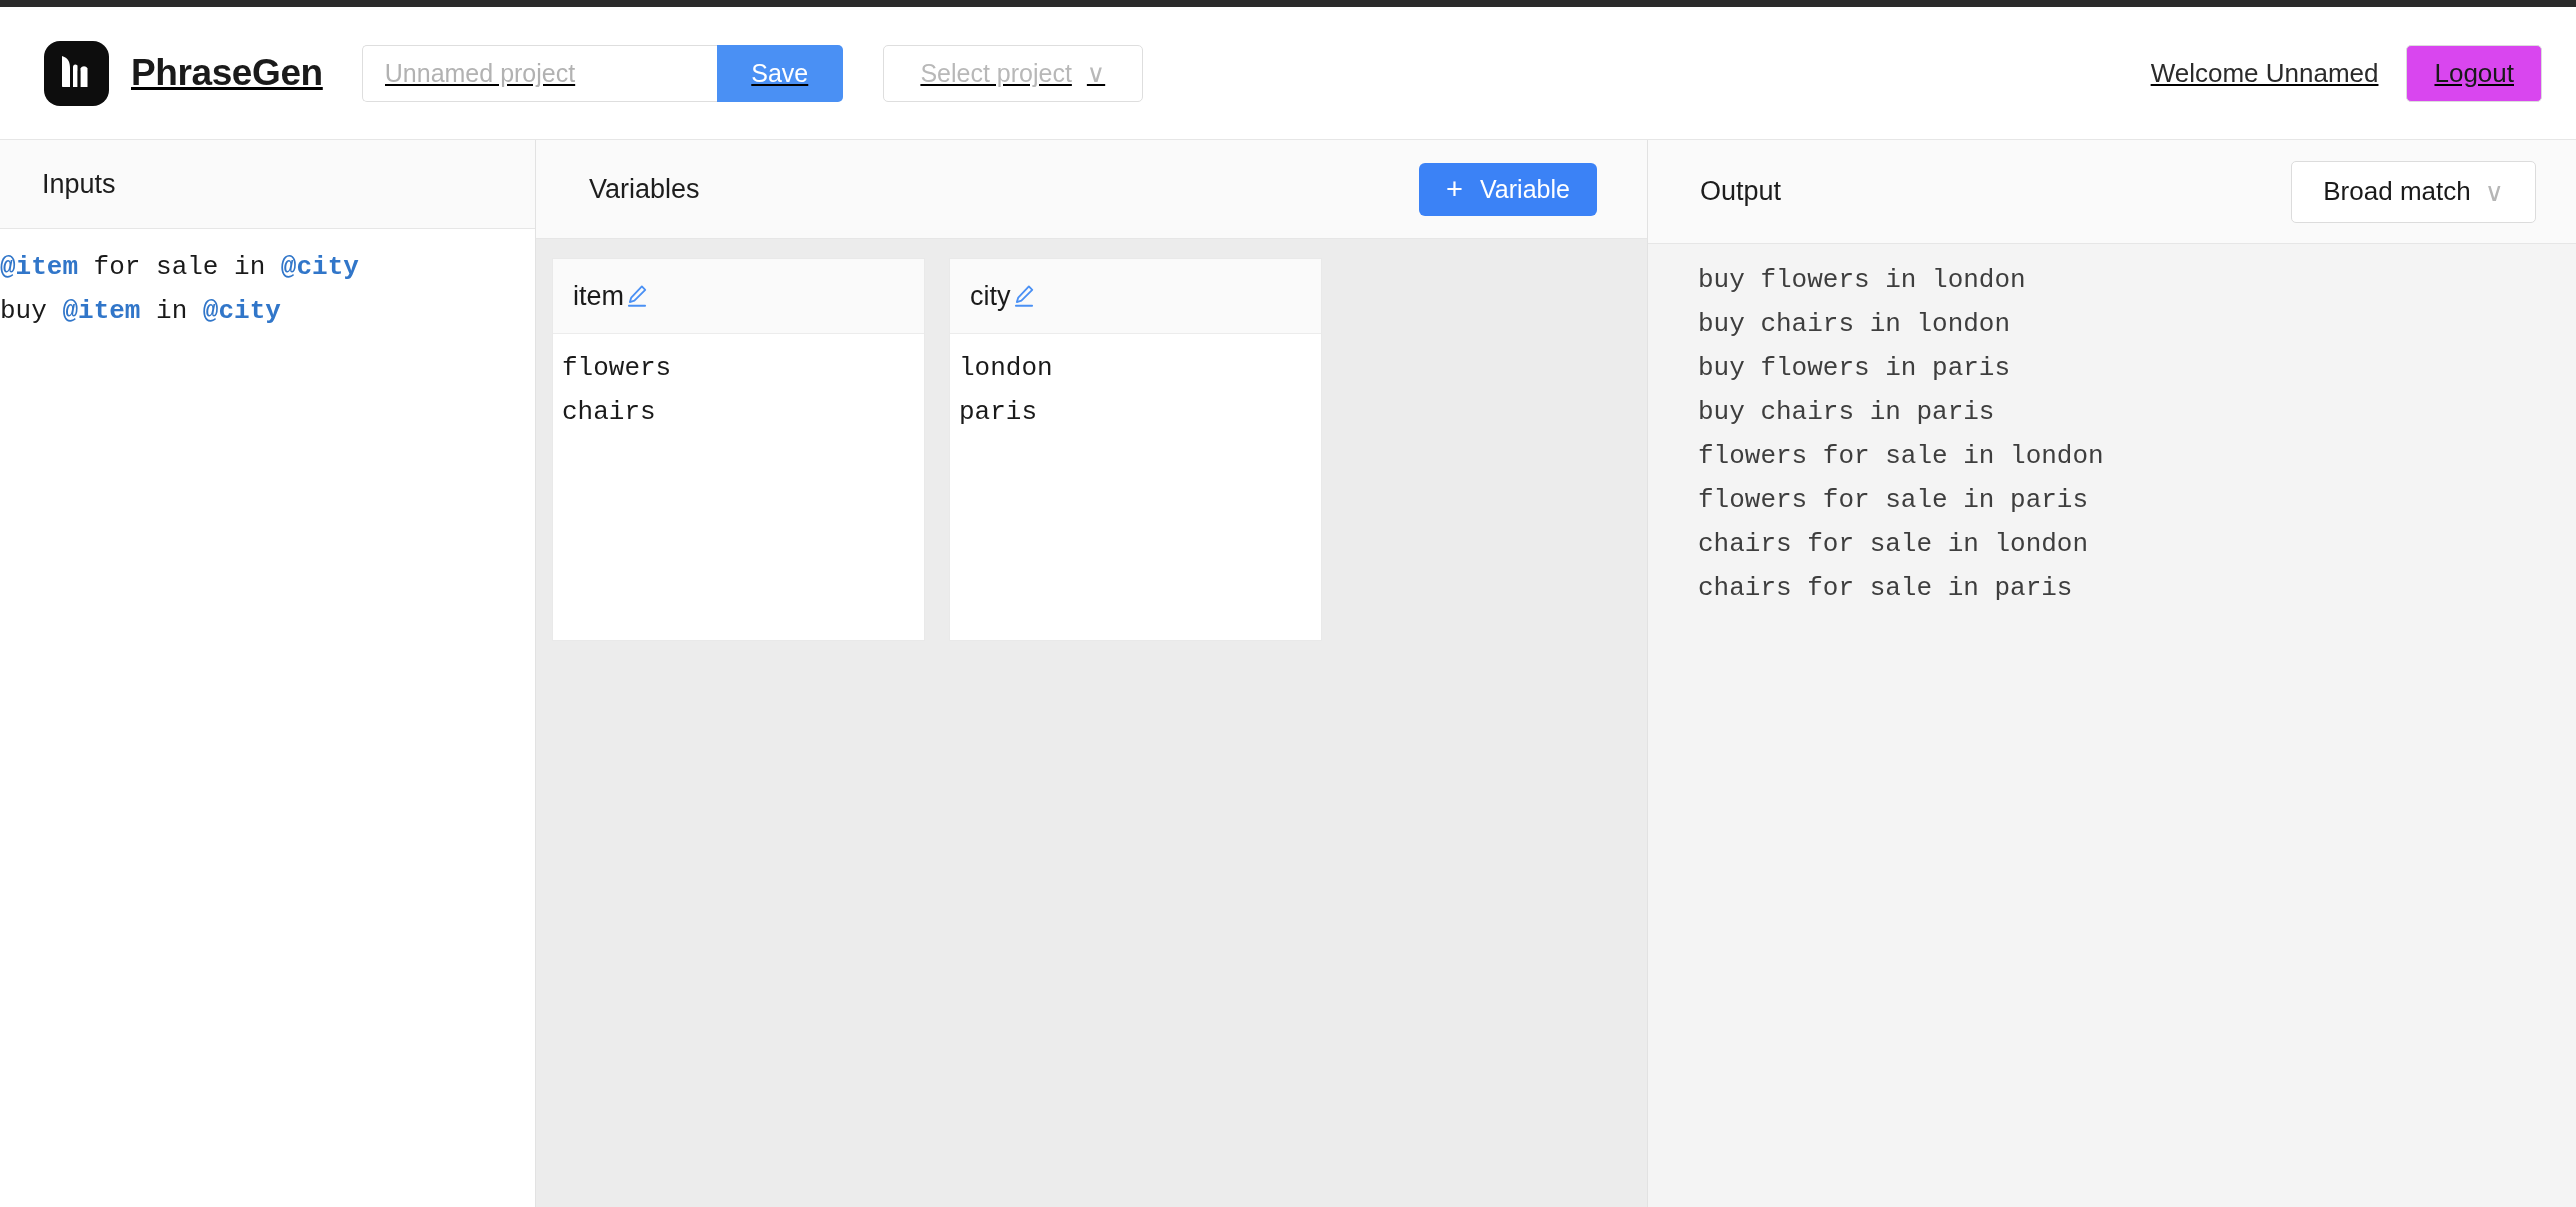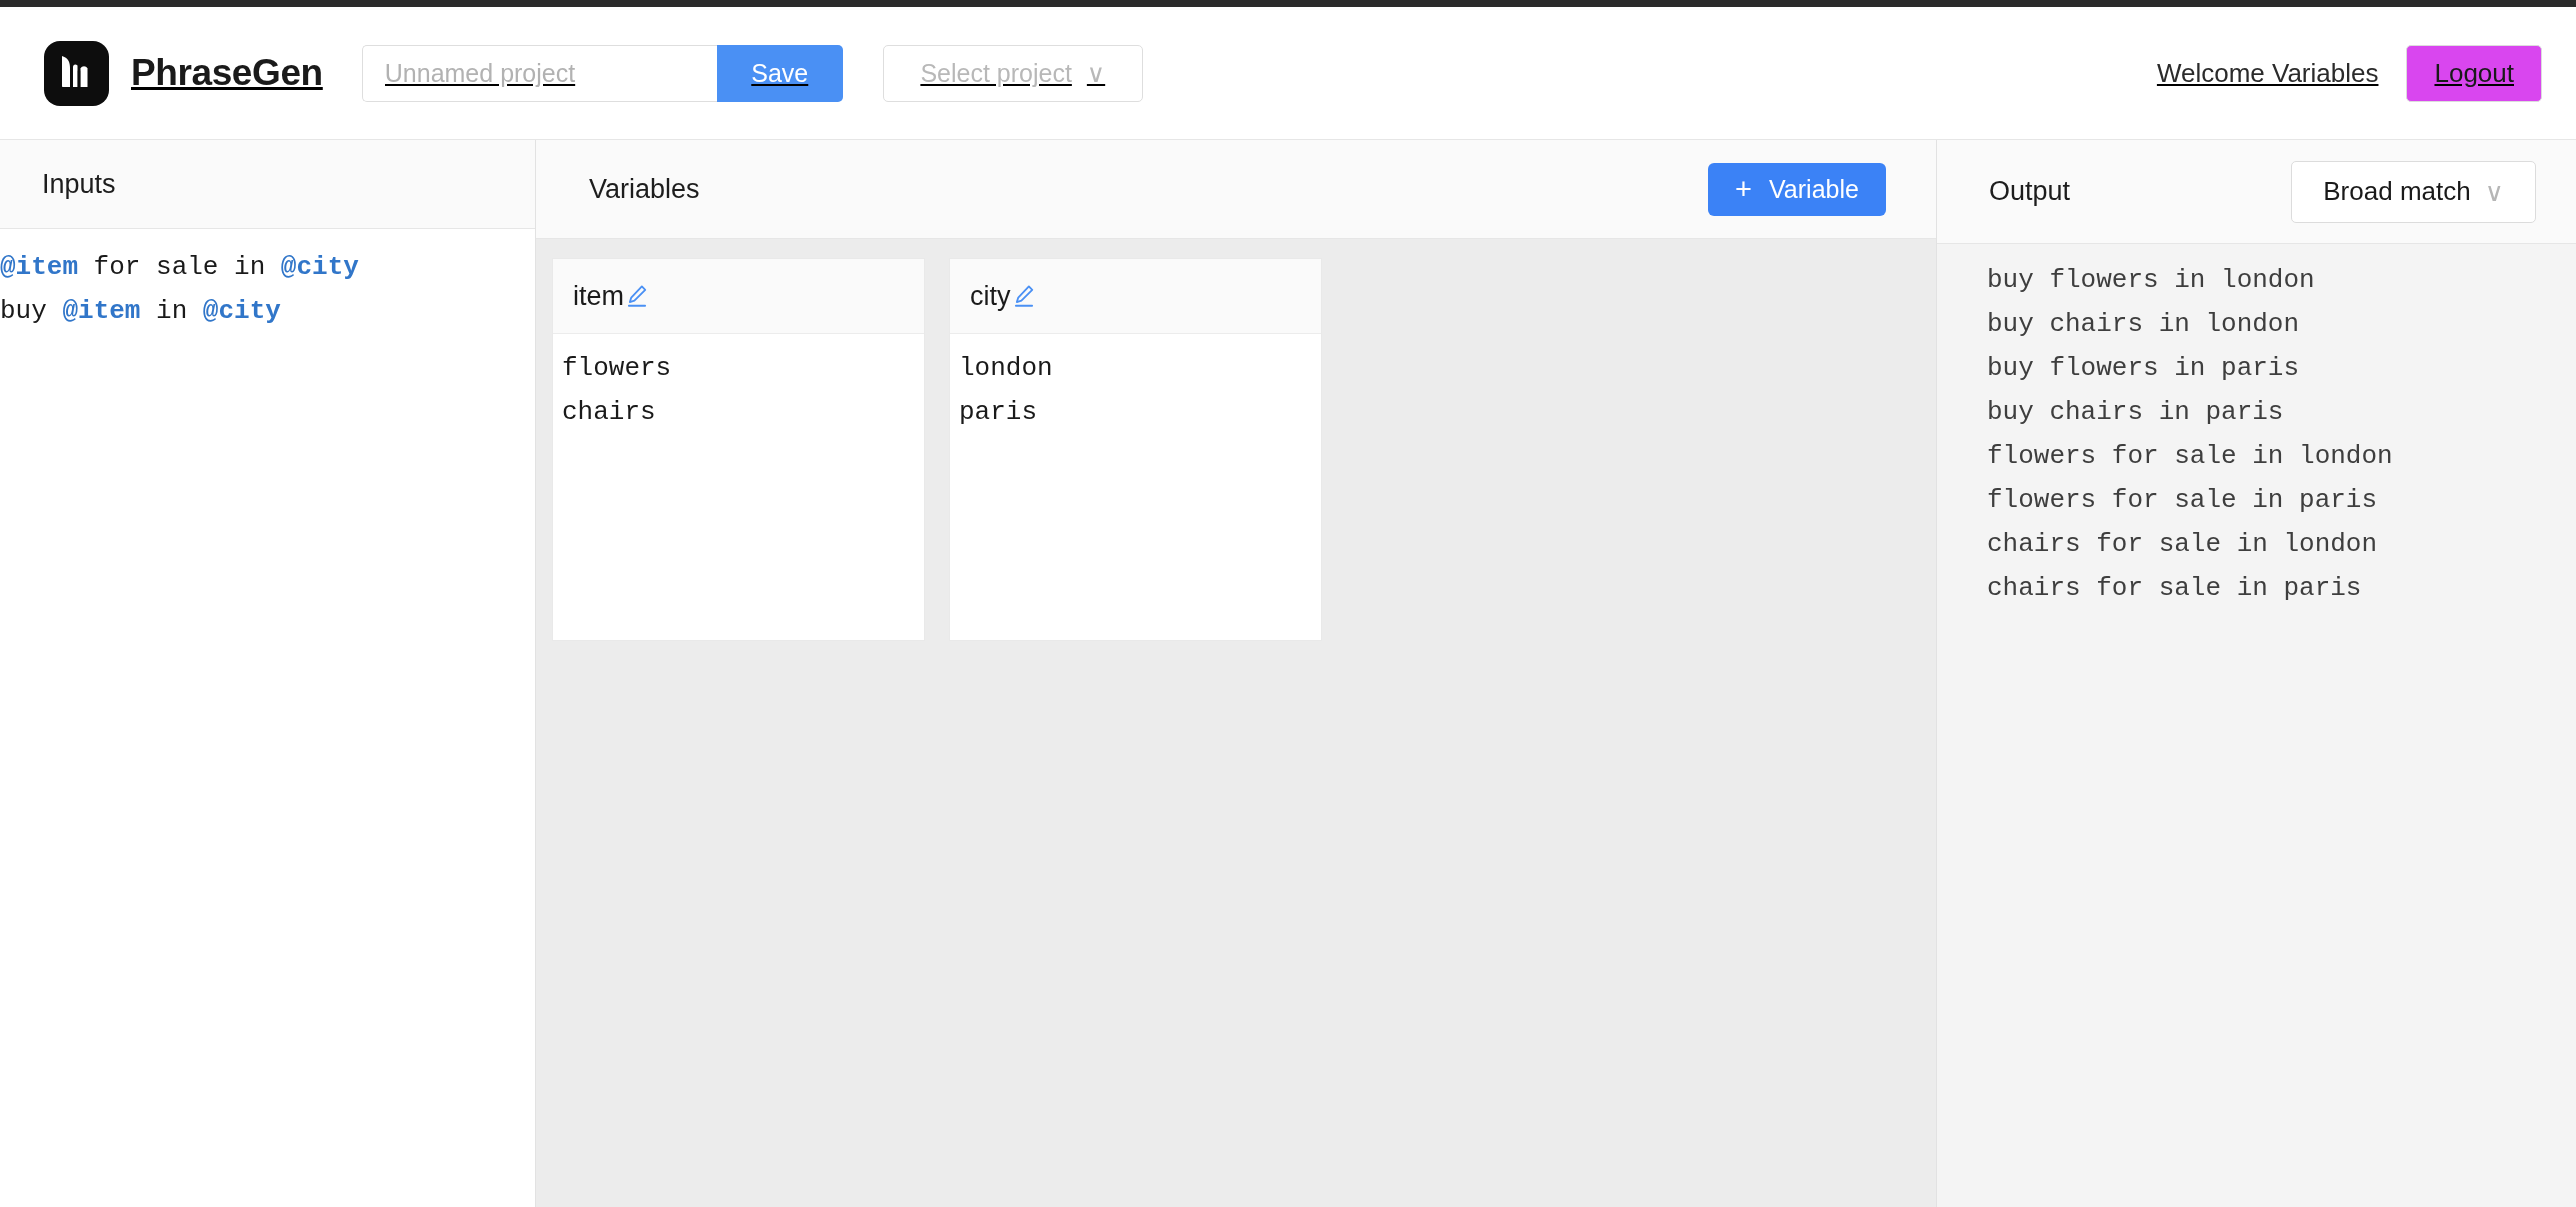--- a/index.html
+++ b/index.html
@@ -132,21 +132,21 @@
   .workspace {
     display: flex;
     height: 1069px;
     width: 100%;
     border-top: 1px solid #e6e6e6;
   }
 
   .panel { display: flex; flex-direction: column; height: 100%; }
 
   .panel-inputs     { width: 536px; background: #ffffff; border-right: 1px solid #e2e2e2; }
-  .panel-variables  { width: 1401px; background: #ececec; border-right: 1px solid #e2e2e2; }
+  .panel-variables  { width: 1112px; background: #ececec; border-right: 1px solid #e2e2e2; }
   .panel-output     { flex: 1; background: #f4f4f4; }
 
   .panel-header {
     background: #fafafa;
     display: flex;
     align-items: center;
     border-bottom: 1px solid #e6e6e6;
     flex: 0 0 auto;
   }
   .panel-inputs .panel-header   { height: 89px; padding: 0 0 0 42px; text-align: center; }
@@ -286,21 +286,21 @@
       <input class="project-name-input" type="text" placeholder="Unnamed project" style="">
       <button class="save-button">Save</button>
     </div>
     <div class="select-project">
       <span>Select project</span>
       <span class="chevron">∨</span>
     </div>
   </div>
 
   <div class="header-right">
-    <span class="welcome-text">Welcome Variables</span>
+    <span class="welcome-text">Welcome Unnamed</span>
     <button class="logout-button">Logout</button>
   </div>
 
 </header>
 
 <main class="workspace">
 
   <section class="panel panel-inputs">
     <div class="panel-header">
       <span class="panel-title">Inputs</span>

